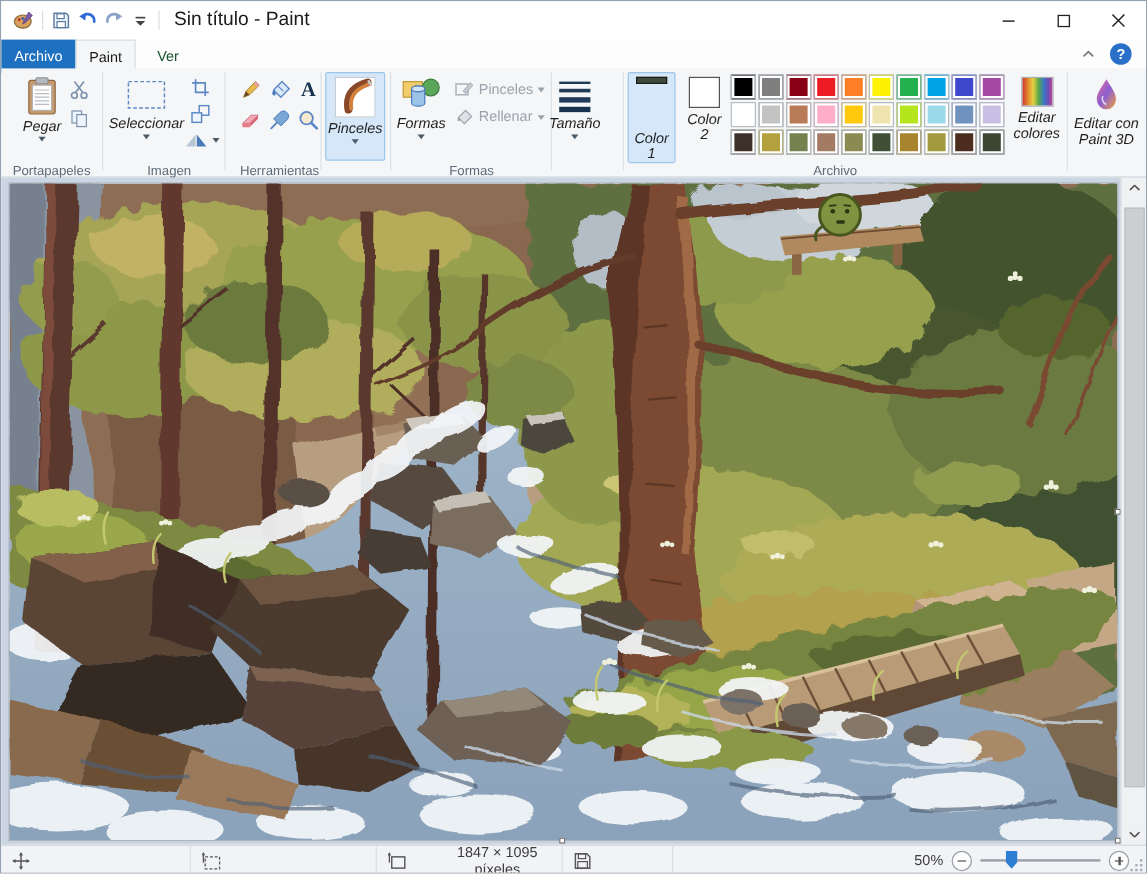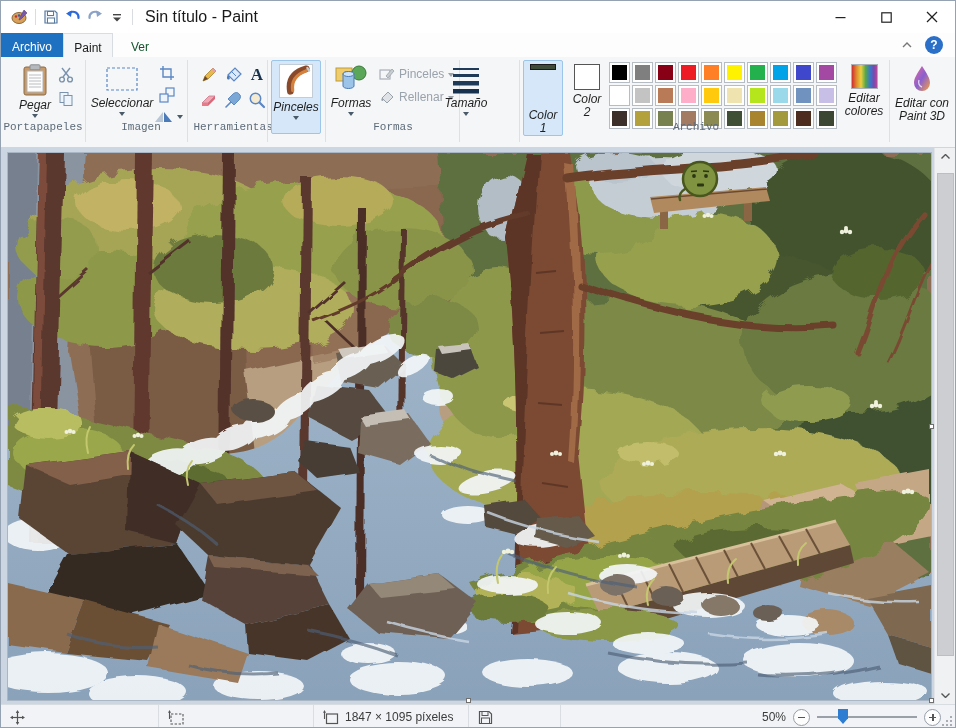--- a/index.html
+++ b/index.html
@@ -21,21 +21,21 @@
   .tab { position:absolute; top:0; height:28px; display:flex; align-items:center; justify-content:center; font-size:12px; }
   .tab-file { left:0; width:62px; background:#1e70c1; color:#fff; }
   .tab-home { left:62px; width:50px; background:#f5f6f7; color:#1a1a1a; border:1px solid #d8dde3; border-bottom:none; }
   .tab-view { left:118px; width:42px; color:#14532d; }
   .ribbon-collapse { position:absolute; right:40px; top:5px; width:16px; height:14px; display:flex; align-items:center; justify-content:center; }
   .help-btn { position:absolute; right:12px; top:3px; width:18px; height:18px; border-radius:50%; background:#2a70c8; color:#fff; font-weight:bold; font-size:12px; display:flex; align-items:center; justify-content:center; }
 
   
   .ribbon { position:absolute; left:0; top:56px; width:100%; height:91px; background:#f5f6f7; border-bottom:1px solid #cfd6de; }
   .rsep { position:absolute; top:3px; width:1px; height:82px; background:#dde1e6; }
-  .group-label { position:absolute; top:64px; font-size:11px; color:#5d6b79; text-align:left; transform:translateX(-50%);font-family:Liberation Mono, monospace; }
+  .group-label { position:absolute; top:80px; font-size:11px; color:#5d6b79; text-align:left; transform:translateX(-50%); }
   .bigbtn { position:absolute; top:3px; display:flex; flex-direction:column; align-items:center; padding-top:3px; border:1px solid transparent; border-radius:2px;font-style:italic; }
   .bigbtn .lbl { font-size:12px; color:#1f1f1f; margin-top:3px; line-height:13px; text-align:center; }
   .caret { width:0; height:0; border-left:3px solid transparent; border-right:3px solid transparent; border-top:4px solid #4a5a68; margin-top:2px; }
   .caret.gray { border-top-color:#9aa2ac; }
   .selected-btn { background:#d5e7f8; border:1px solid #9cc5ea; }
   .smallicon { position:absolute; width:22px; height:20px; display:flex; align-items:center; justify-content:center; }
   .menurow { position:absolute; display:flex; align-items:center; gap:4px; height:18px; }
   .menurow .lbl { font-size:12px; color:#9aa2ac; }
   .swatch-big { width:26px; height:26px; border:1px solid #1a1a1a; }
   #palette-grid { position:absolute; left:608px; top:5px; display:grid; grid-template-columns:repeat(10,21px); grid-auto-rows:21px; gap:2px; }
@@ -46,21 +46,21 @@
   .canvas-img { position:absolute; left:7px; top:5px; width:923px; height:547px; background:#fff; box-shadow:0 0 0 1px #aab6c4; }
   .canvas-img svg { display:block; width:923px; height:547px; }
   .handle { position:absolute; width:5px; height:5px; background:#fff; border:1px solid #707070; }
   
   .vscroll { position:absolute; right:0; top:0; width:21px; height:556px; background:#f0f1f3; border-left:1px solid #e2e4e8; }
   .vs-btn { position:absolute; left:0; width:21px; height:17px; display:flex; align-items:center; justify-content:center; }
   .vs-thumb { position:absolute; left:2px; top:25px; width:17px; height:483px; background:#cdced2; border:1px solid #bcbec2; }
 
   
   .statusbar { position:absolute; left:0; top:703px; width:100%; height:25px; background:#f1f3f6; border-top:1px solid #d8dde2; display:flex; align-items:center; font-size:12px; color:#3c3c3c; }
-  .sb-cell { height:100%; display:flex; align-items:center; padding-left:9px; border-right:1px solid #dadee3; gap:6px; }
+  .sb-cell { height:100%; display:flex; align-items:center; padding-left:9px; border-right:1px solid #dadee3; gap:22px;text-align:center; }
   .sb-c1 { width:158px; } .sb-c2 { width:155px; } .sb-c3 { width:155px; } .sb-c4 { width:92px; }
   .sb-zoom { position:absolute; right:14px; top:0; height:100%; display:flex; align-items:center; gap:7px; }
   .zoom-circle { width:17px; height:17px; border-radius:50%; border:1px solid #979ea8; background:#fdfdfd; position:relative; }
   .zoom-circle .h { position:absolute; left:4px; top:7px; width:7px; height:1.6px; background:#555; }
   .zoom-circle .v { position:absolute; left:7px; top:4px; width:1.6px; height:7px; background:#555; }
   .zoom-track { position:relative; width:100px; height:2px; background:#9aa0a8; }
   .zoom-thumb { position:absolute; left:21px; top:-7px; width:10px; height:15px; background:#2d7dd2; clip-path:polygon(0 0,100% 0,100% 62%,50% 100%,0 62%); }
   .grip { position:absolute; right:3px; bottom:3px; width:10px; height:10px; }
   .grip i { position:absolute; width:2px; height:2px; background:#a8adb3; }
 
@@ -278,21 +278,21 @@
       <svg class="icon-svg" width="16" height="14" viewBox="0 0 16 14">
         <polygon points="3,8 9,2 14,7 8,13" fill="#dfe3e8" stroke="#9aa2aa" stroke-width="1"></polygon>
         <path d="M3,8 C2,9.5 2,11 3.5,11 C5,11 4.5,9.5 3,8 Z" fill="#9aa2aa"></path>
       </svg>
       <span class="lbl">Rellenar</span>
       <span class="caret gray"></span>
     </div>
     <div class="group-label" style="left:392px;">Formas</div>
     <div class="rsep" style="left:458px;"></div>
 
-    <div class="bigbtn" style="left:439px; width:52px;">
+    <div class="bigbtn" style="left:452px; width:52px;">
       <svg class="icon-svg" width="30" height="30" viewBox="0 0 30 30">
         <rect x="2" y="4" width="26" height="2" fill="#1f3b57"></rect>
         <rect x="2" y="10" width="26" height="3" fill="#1f3b57"></rect>
         <rect x="2" y="17" width="26" height="4.5" fill="#1f3b57"></rect>
         <rect x="2" y="25" width="26" height="4.5" fill="#16324e"></rect>
       </svg>
       <span class="lbl">Tamaño</span>
       <span class="caret"></span>
     </div>
     <div class="rsep" style="left:518px;"></div>

